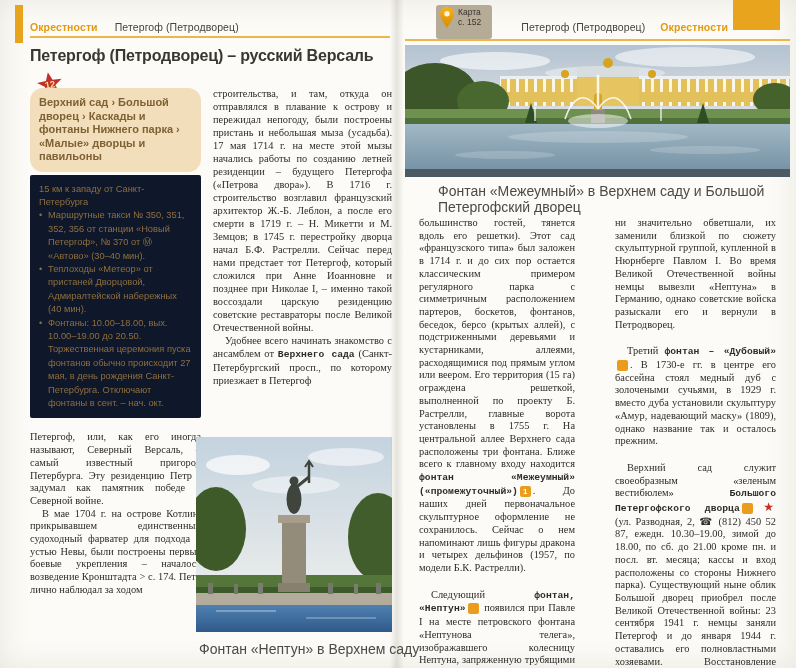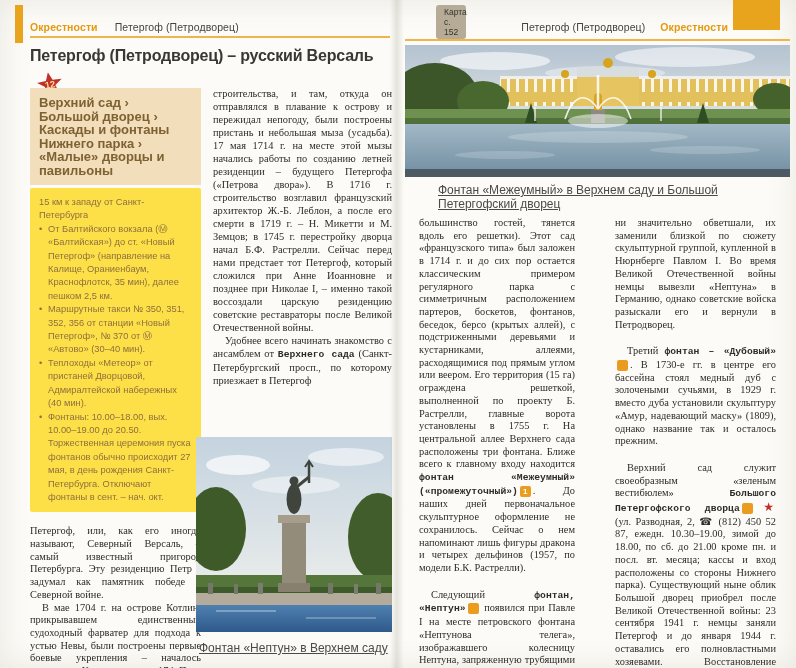--- a/index.html
+++ b/index.html
@@ -16,36 +16,36 @@
   .crumbs .sec{color:#E39A0F;font-weight:bold;}
   .crumbs .top{color:#45433E;margin-left:14px;}
   .crumbs-l{left:30px;}
   .crumbs-r{left:405px;width:323px;text-align:right;}
   .crumbs-r .top{margin-left:0;}
   .crumbs-r .sec{margin-left:12px;}
   .rule{position:absolute;height:2px;background:#EDB54A;}
   .rule-l{left:30px;top:36px;width:360px;}
   .rule-r{left:405px;top:39px;width:385px;}
 
-  .map-badge{position:absolute;left:436px;top:5px;width:30px;height:34px;background:#B5AB97;border-radius:3px;
+  .map-badge{position:absolute;left:436px;top:5px;width:56px;height:34px;background:#B5AB97;border-radius:3px;
              display:flex;align-items:flex-start;gap:4px;padding:2px 4px;box-sizing:border-box;}
   .map-badge .txt{font-size:8.5px;line-height:10px;color:#38342C;}
 
   .title{position:absolute;left:30px;top:46px;width:362px;margin:0;font-size:16px;line-height:20px;
          font-weight:bold;color:#393731;letter-spacing:-.2px;}
   .star12{display:inline-flex;align-items:center;justify-content:center;width:26px;height:25px;margin-left:7px;
           vertical-align:-6px;background:#C2302A;transform:rotate(-10deg);
           clip-path:polygon(50% 0%,63% 33%,98% 35%,70% 56%,80% 92%,50% 71%,20% 92%,30% 56%,2% 35%,37% 33%);
           color:#F8DE92;font-size:9.5px;font-weight:bold;}
 
   
   .colA{position:absolute;left:30px;top:88px;width:171px;}
-  .ibox1{background:#F3DEBB;border-radius:0;padding:8px 9px;font-size:13px;line-height:13.5px;
+  .ibox1{background:#F3DEBB;border-radius:13px;padding:8px 9px;font-size:11px;line-height:13.5px;
          font-weight:bold;color:#7E6234;}
-  .ibox2{background:#fde047;border-radius:2px;margin-top:3px;padding:8px 9px;font-size:9.3px;line-height:13.4px;
+  .ibox2{background:#0f172a;border-radius:2px;margin-top:3px;padding:8px 9px;font-size:9.3px;line-height:13.4px;
          color:#8F6F3F;}
   .ib-item{position:relative;padding-left:9px;}
   .ib-item::before{content:"\2022";position:absolute;left:0;top:0;}
   .ib-loc{padding-left:0;}
   .ib-loc::before{content:"";}
 
   .serif{font-family:"Liberation Serif",serif;font-size:10.4px;line-height:12.7px;text-align:justify;
          color:#2F2D29;}
   .colA .serif{margin:13px 0 0 0;}
   .colA .serif + .serif{margin-top:0;}
@@ -62,21 +62,21 @@
   .bsans{font-family:Liberation Mono, monospace;font-weight:bold;font-size:9.7px;color:#2E2C28;}
   .nb{display:inline-block;width:11px;height:11px;line-height:11.5px;text-align:center;border-radius:2px;
       background:#E99C1E;color:#fff;font-family:"Liberation Sans",sans-serif;font-weight:bold;font-size:8px;
       margin:0 2px;vertical-align:0;}
   .rstar{color:#C12F28;font-family:"DejaVu Sans",sans-serif;font-size:12px;margin-right:2px;}
 
   
   .photo{position:absolute;overflow:hidden;}
   .photo-neptune{left:196px;top:437px;width:196px;height:195px;}
   .photo-palace{left:405px;top:45px;width:385px;height:132px;}
-  .caption{position:absolute;font-size:12px;color:#4B4A46;text-decoration:underline;}
+  .caption{position:absolute;font-size:14px;color:#4B4A46;}
   .cap-l{left:199px;top:641px;}
   .cap-r{left:438px;top:183px;}
 </style>
 </head>
 <body>
 
 <div class="spread">
   <div class="bleed-tab tab-left"></div>
   <div class="bleed-tab tab-right"></div>
 
@@ -87,21 +87,20 @@
   <div class="rule rule-l"></div>
 
   <h1 class="title">
     <span>Петергоф (Петродворец) – русский Версаль</span><span class="star12">12</span>
   </h1>
 
   <div class="colA">
     <div class="ibox1">Верхний сад › Большой дворец › Каскады и фонтаны Нижнего парка › «Малые» дворцы и павильоны</div>
     <div class="ibox2">
       <div class="ib-item ib-loc">15 км к западу от Санкт-Петербурга</div>
-      <div class="ib-item">От Балтийского вокзала (Ⓜ «Балтийская») до ст. «Новый Петергоф» (направление на Калище, Ораниенбаум, Краснофлотск, 35 мин), далее пешком 2,5 км.</div>
       <div class="ib-item">Маршрутные такси № 350, 351, 352, 356 от станции «Новый Петергоф», № 370 от Ⓜ «Автово» (30–40 мин).</div>
       <div class="ib-item">Теплоходы «Метеор» от пристаней Дворцовой, Адмиралтейской набережных (40 мин).</div>
       <div class="ib-item">Фонтаны: 10.00–18.00, вых. 10.00–19.00 до 20.50. Торжественная церемония пуска фонтанов обычно происходит 27 мая, в день рождения Санкт-Петербурга. Отключают фонтаны в сент. – нач. окт.</div>
     </div>
     <p class="serif">Петергоф, или, как его иногда называют, Северный Версаль, – самый известный пригород Петербурга. Эту резиденцию Петр I задумал как памятник победе в Северной войне.</p>
     <p class="serif indent">В мае 1704 г. на острове Котлин, прикрывавшем единственный судоходный фарватер для подхода к устью Невы, были построены первые боевые укрепления – началось возведение Кронштадта &gt; с. 174. Петр лично наблюдал за ходом</p>
   </div>
 
   <div class="colB">
     <p class="serif">строительства, и там, откуда он отправлялся в плавание к острову и пережидал непогоду, были построены пристань и небольшая мыза (усадьба). 17 мая 1714 г. на месте этой мызы начались работы по созданию летней резиденции – будущего Петергофа («Петрова двора»). В 1716 г. строительство возглавил французский архитектор Ж.-Б. Леблон, а после его смерти в 1719 г. – Н. Микетти и М. Земцов; в 1745 г. перестройку дворца начал Б.Ф. Растрелли. Сейчас перед нами предстает тот Петергоф, который сложился при Анне Иоанновне и позднее при Николае I, – именно такой воссоздали царскую резиденцию советские реставраторы после Великой Отечественной войны.</p>

